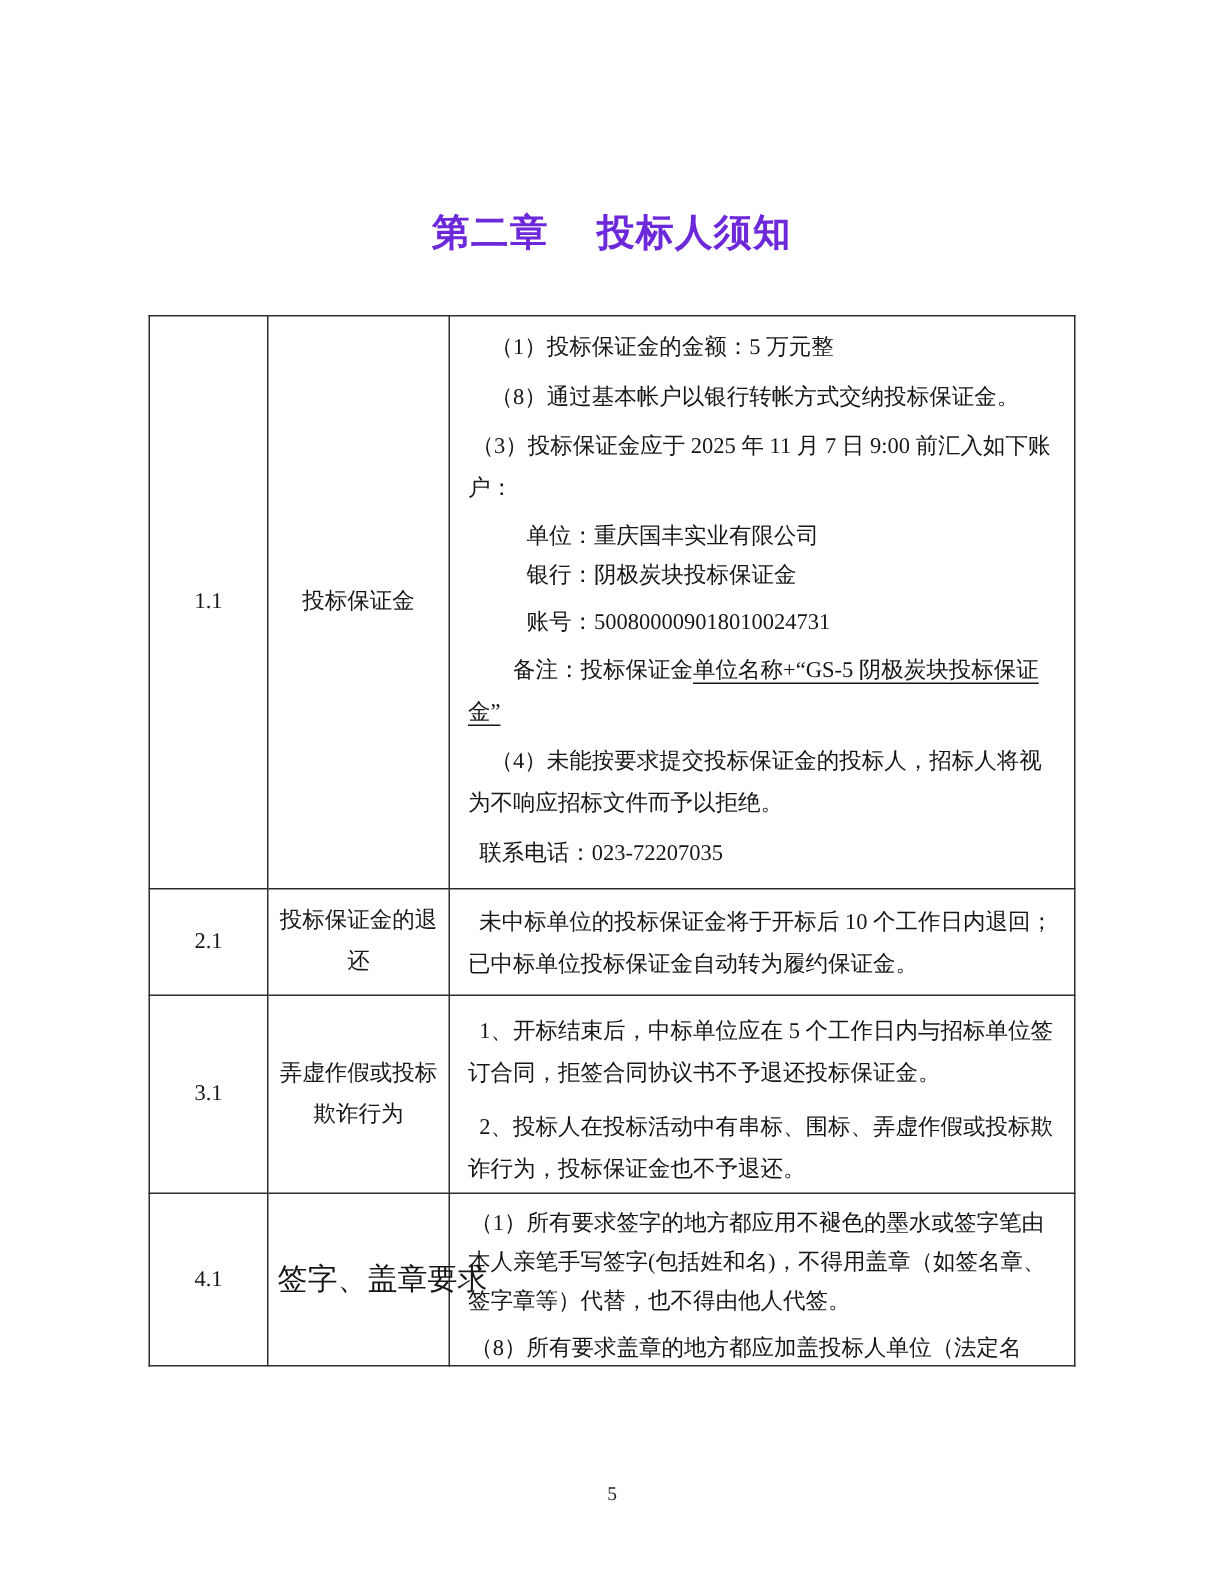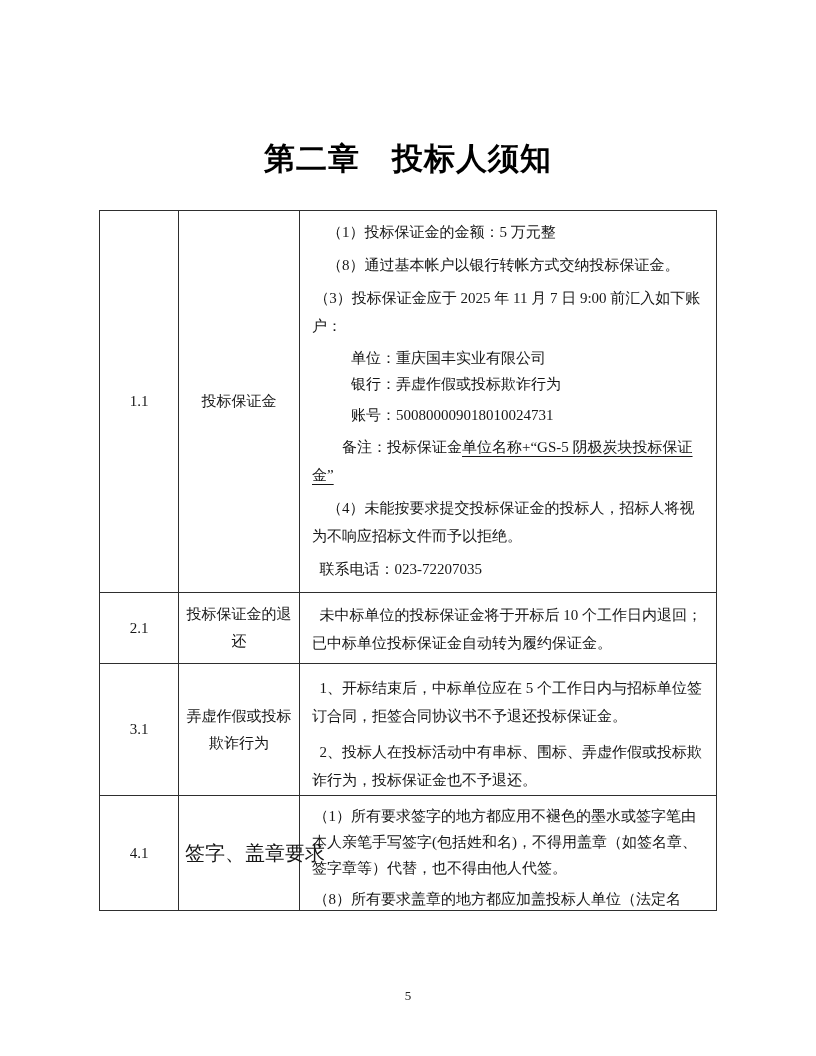--- a/index.html
+++ b/index.html
@@ -10,23 +10,23 @@
     font-family: "Liberation Serif", "DejaVu Serif", serif;
     color: #161616;
     position: relative;
     overflow: hidden;
   }
   .page { position: absolute; inset: 0; width: 816px; height: 1056px; background:#fff; }
 
   .title-wrap {
     position: absolute; top: 138px; left: 0; width: 816px;
     text-align: center;
-    font-size: 31px; font-weight: bold;
+    font-size: 25px; font-weight: bold;
     letter-spacing: 1px;
-    color: #000000;
+    color: #6d28d9;
   }
   .title-chapter { margin-right: 32px; }
 
   table.doc-table {
     position: absolute; left: 99px; top: 210px;
     width: 617px;
     border-collapse: collapse;
     table-layout: fixed;
     font-size: 15px;
   }
@@ -98,21 +98,21 @@
 
       <tr class="r1">
         <td class="num-cell">1.1</td>
         <td class="label-cell">投标保证金</td>
         <td class="content-cell">
           <div class="clip clip-1">
             <p class="ind1">（1）投标保证金的金额：5 万元整</p>
             <p class="ind1">（8）通过基本帐户以银行转帐方式交纳投标保证金。</p>
             <p class="ind015">（3）投标保证金应于 2025 年 11 月 7 日 9:00 前汇入如下账户：</p>
             <p class="acct">单位：重庆国丰实业有限公司</p>
-            <p class="acct">银行：弄虚作假或投标欺诈行为</p>
+            <p class="acct">银行：阴极炭块投标保证金</p>
             <p class="acct acct-no">账号：500800009018010024731</p>
             <p class="note-p"><span>备注：投标保证金</span><span class="u-note">单位名称+“GS-5 阴极炭块投标保证金”</span></p>
             <p class="ind1">（4）未能按要求提交投标保证金的投标人，招标人将视为不响应招标文件而予以拒绝。</p>
             <p class="ind05">联系电话：023-72207035</p>
           </div>
         </td>
       </tr>
 
       <tr class="r2">
         <td class="num-cell">2.1</td>

